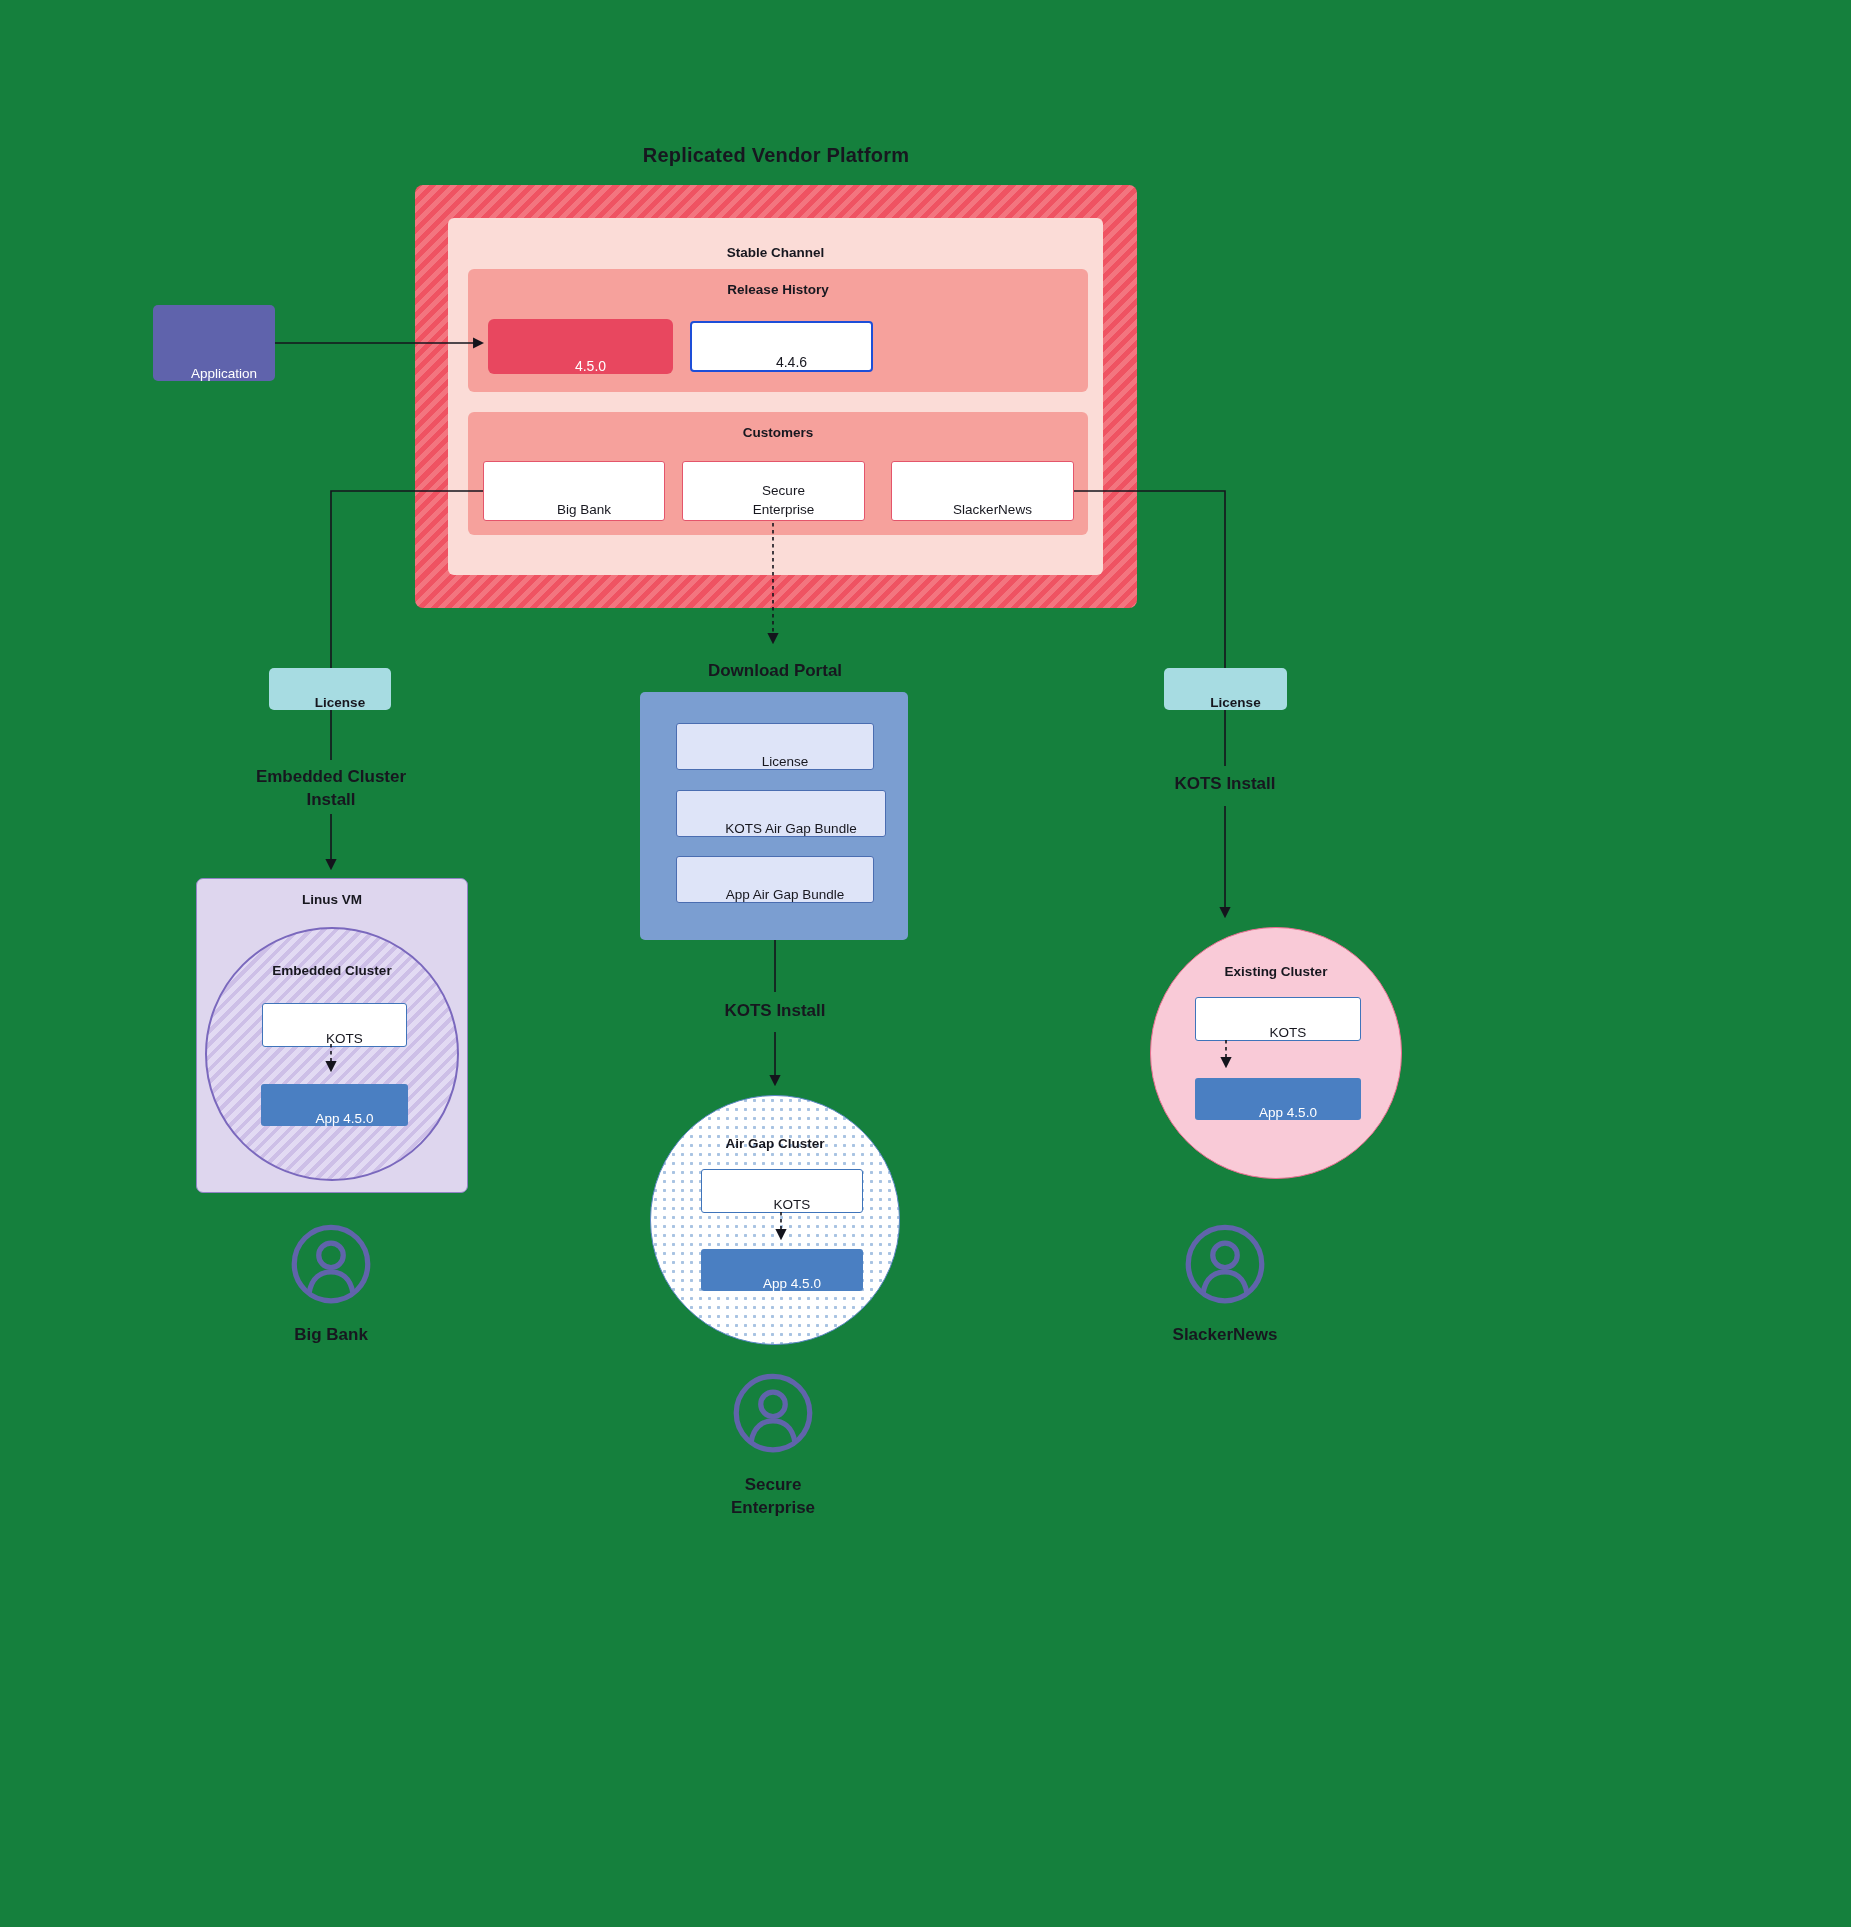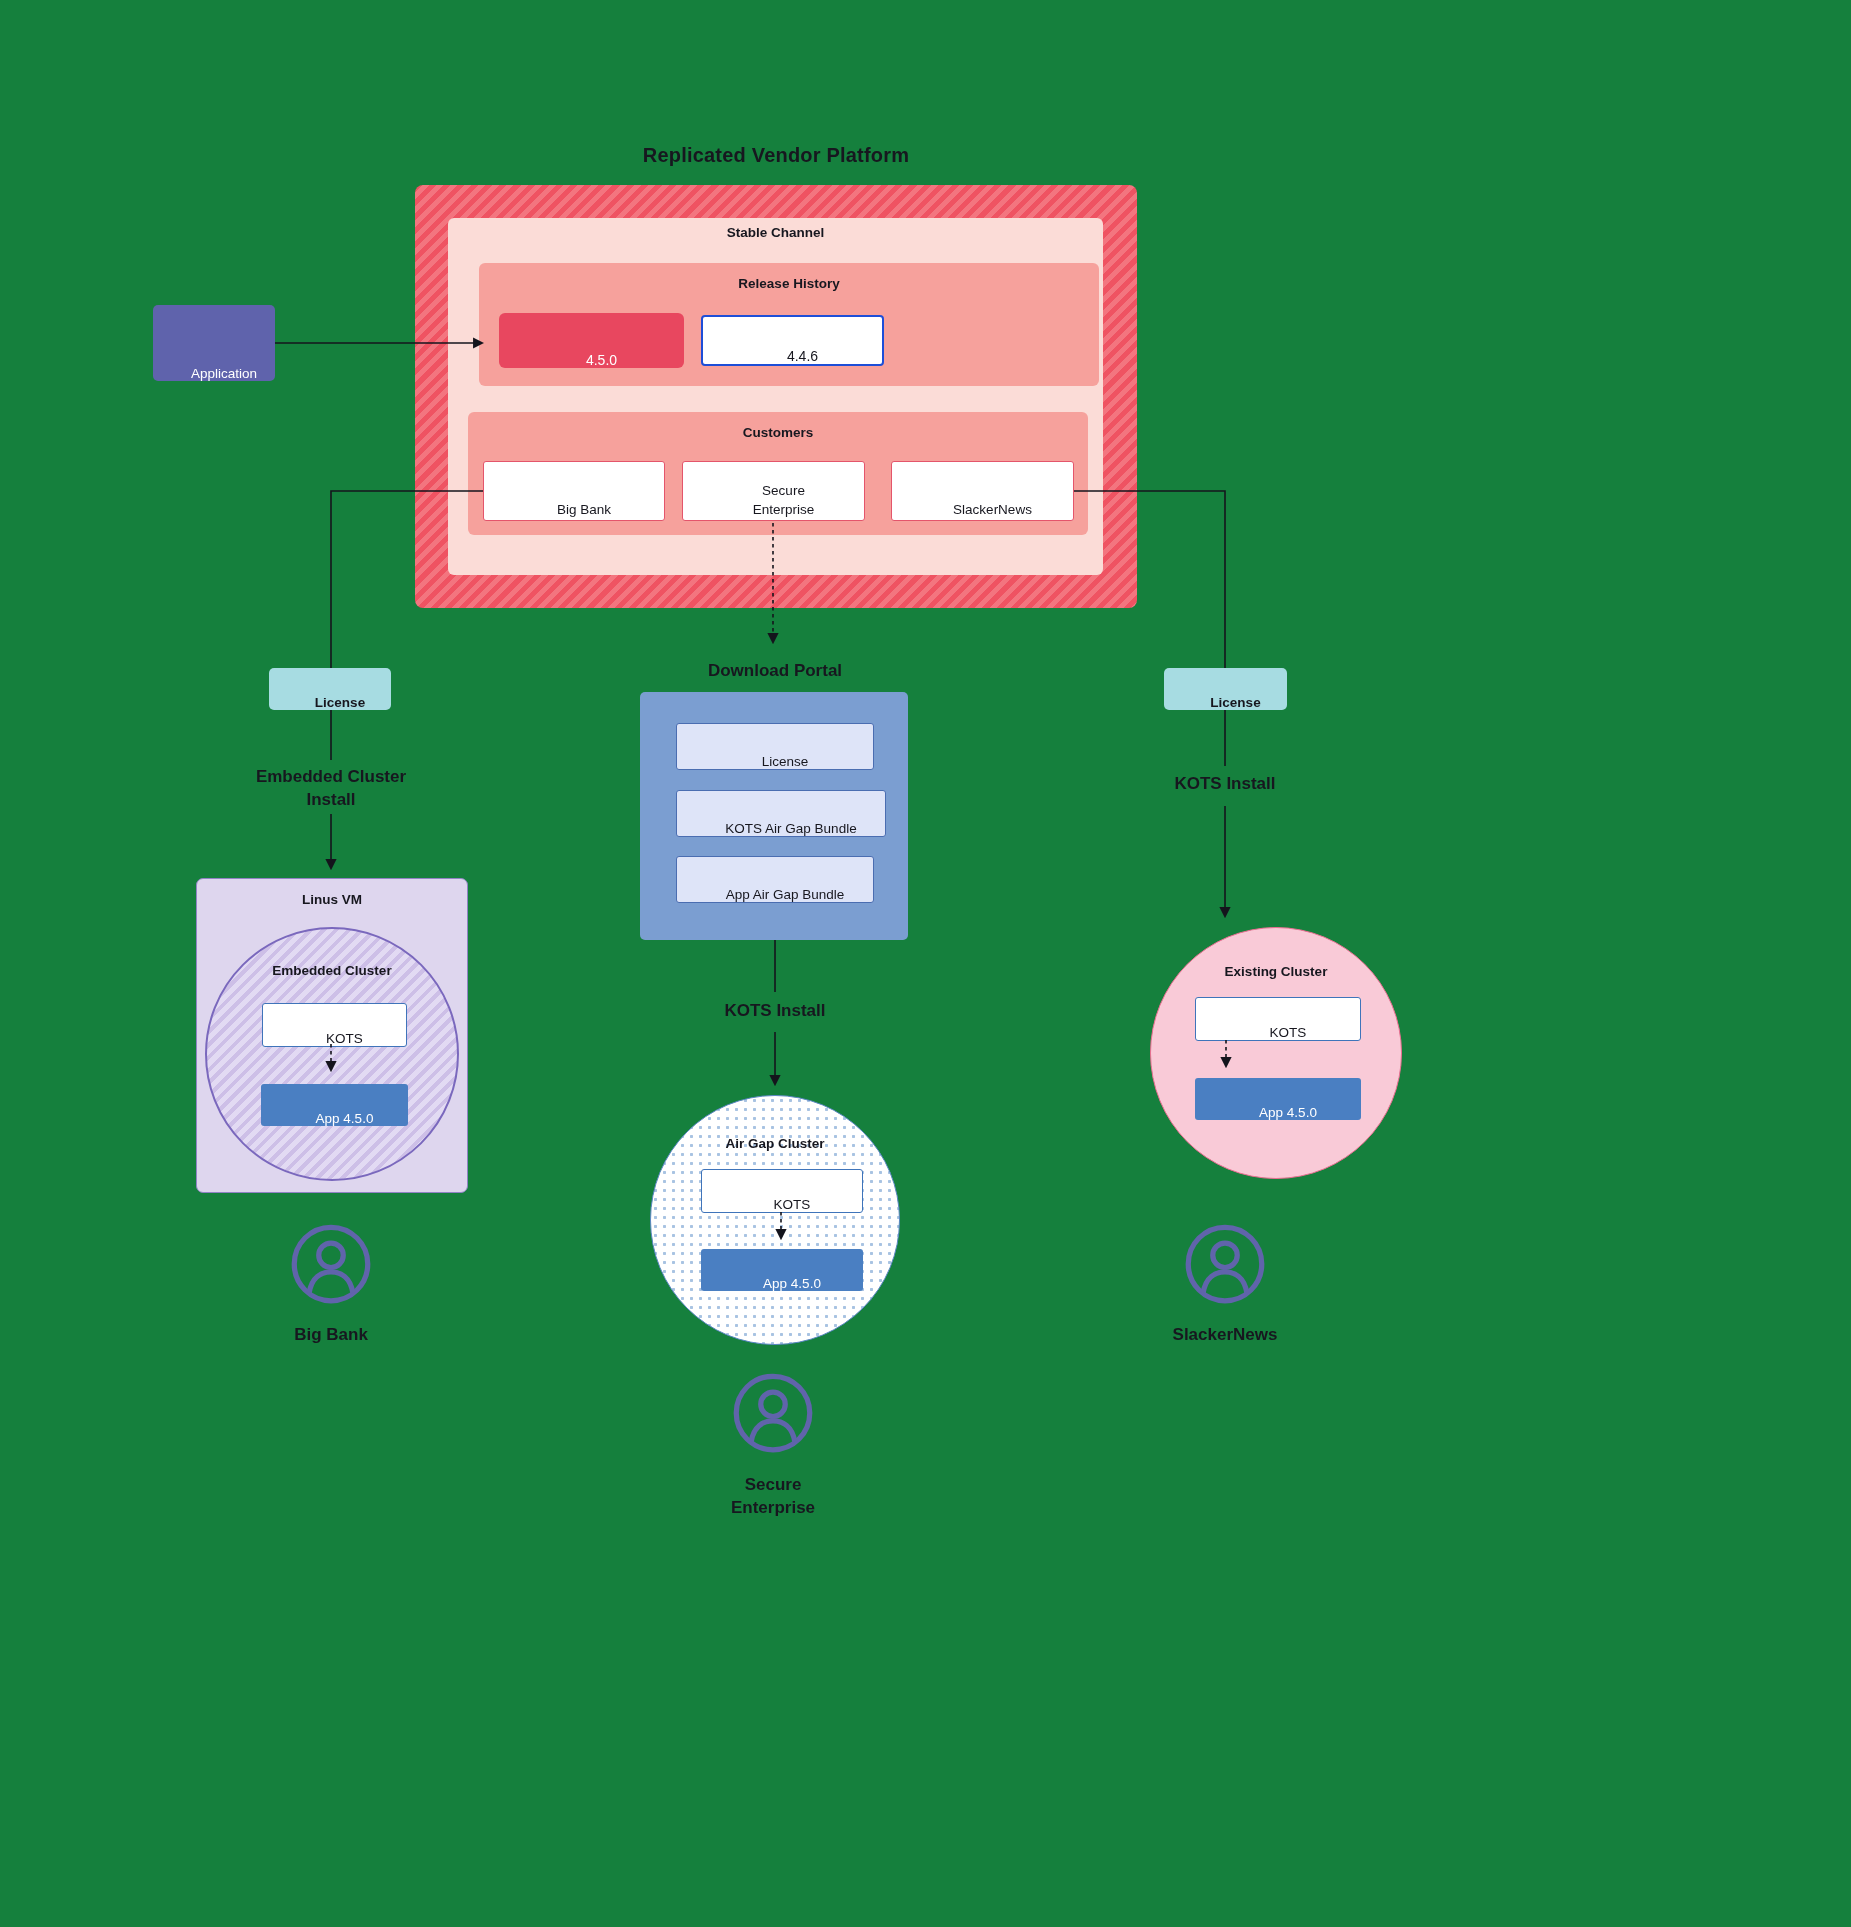--- a/index.html
+++ b/index.html
@@ -91,23 +91,23 @@
 </head>
 <body>
 
 <div class="canvas">
 
   <div class="hdr" style="left:576px; top:144px; width:400px;">Replicated Vendor Platform</div>
 
   <div class="abs hatch-red" style="left:415px; top:185px; width:722px; height:423px; border-radius:8px;">
 
     <div class="abs panel-pink" style="left:33px; top:33px; width:655px; height:357px;">
-      <div class="sec-label" style="top:7px;">Stable Channel</div>
-
-      <div class="abs panel-salmon" style="left:20px; top:45px; width:620px; height:123px;margin-left:11px;">
+      <div class="sec-label" style="top:27px;">Stable Channel</div>
+
+      <div class="abs panel-salmon" style="left:20px; top:51px; width:620px; height:123px;">
         <div class="sec-label" style="top:13px;">Release History</div>
         <div class="abs center-flex release-current" style="left:20px; top:50px; width:185px; height:55px;">
           <span class="wrap">4.5.0</span>
         </div>
         <div class="abs center-flex release-old" style="left:222px; top:52px; width:183px; height:51px;">
           <span class="wrap">4.4.6</span>
         </div>
       </div>
 
       <div class="abs panel-salmon" style="left:20px; top:194px; width:620px; height:123px;">

